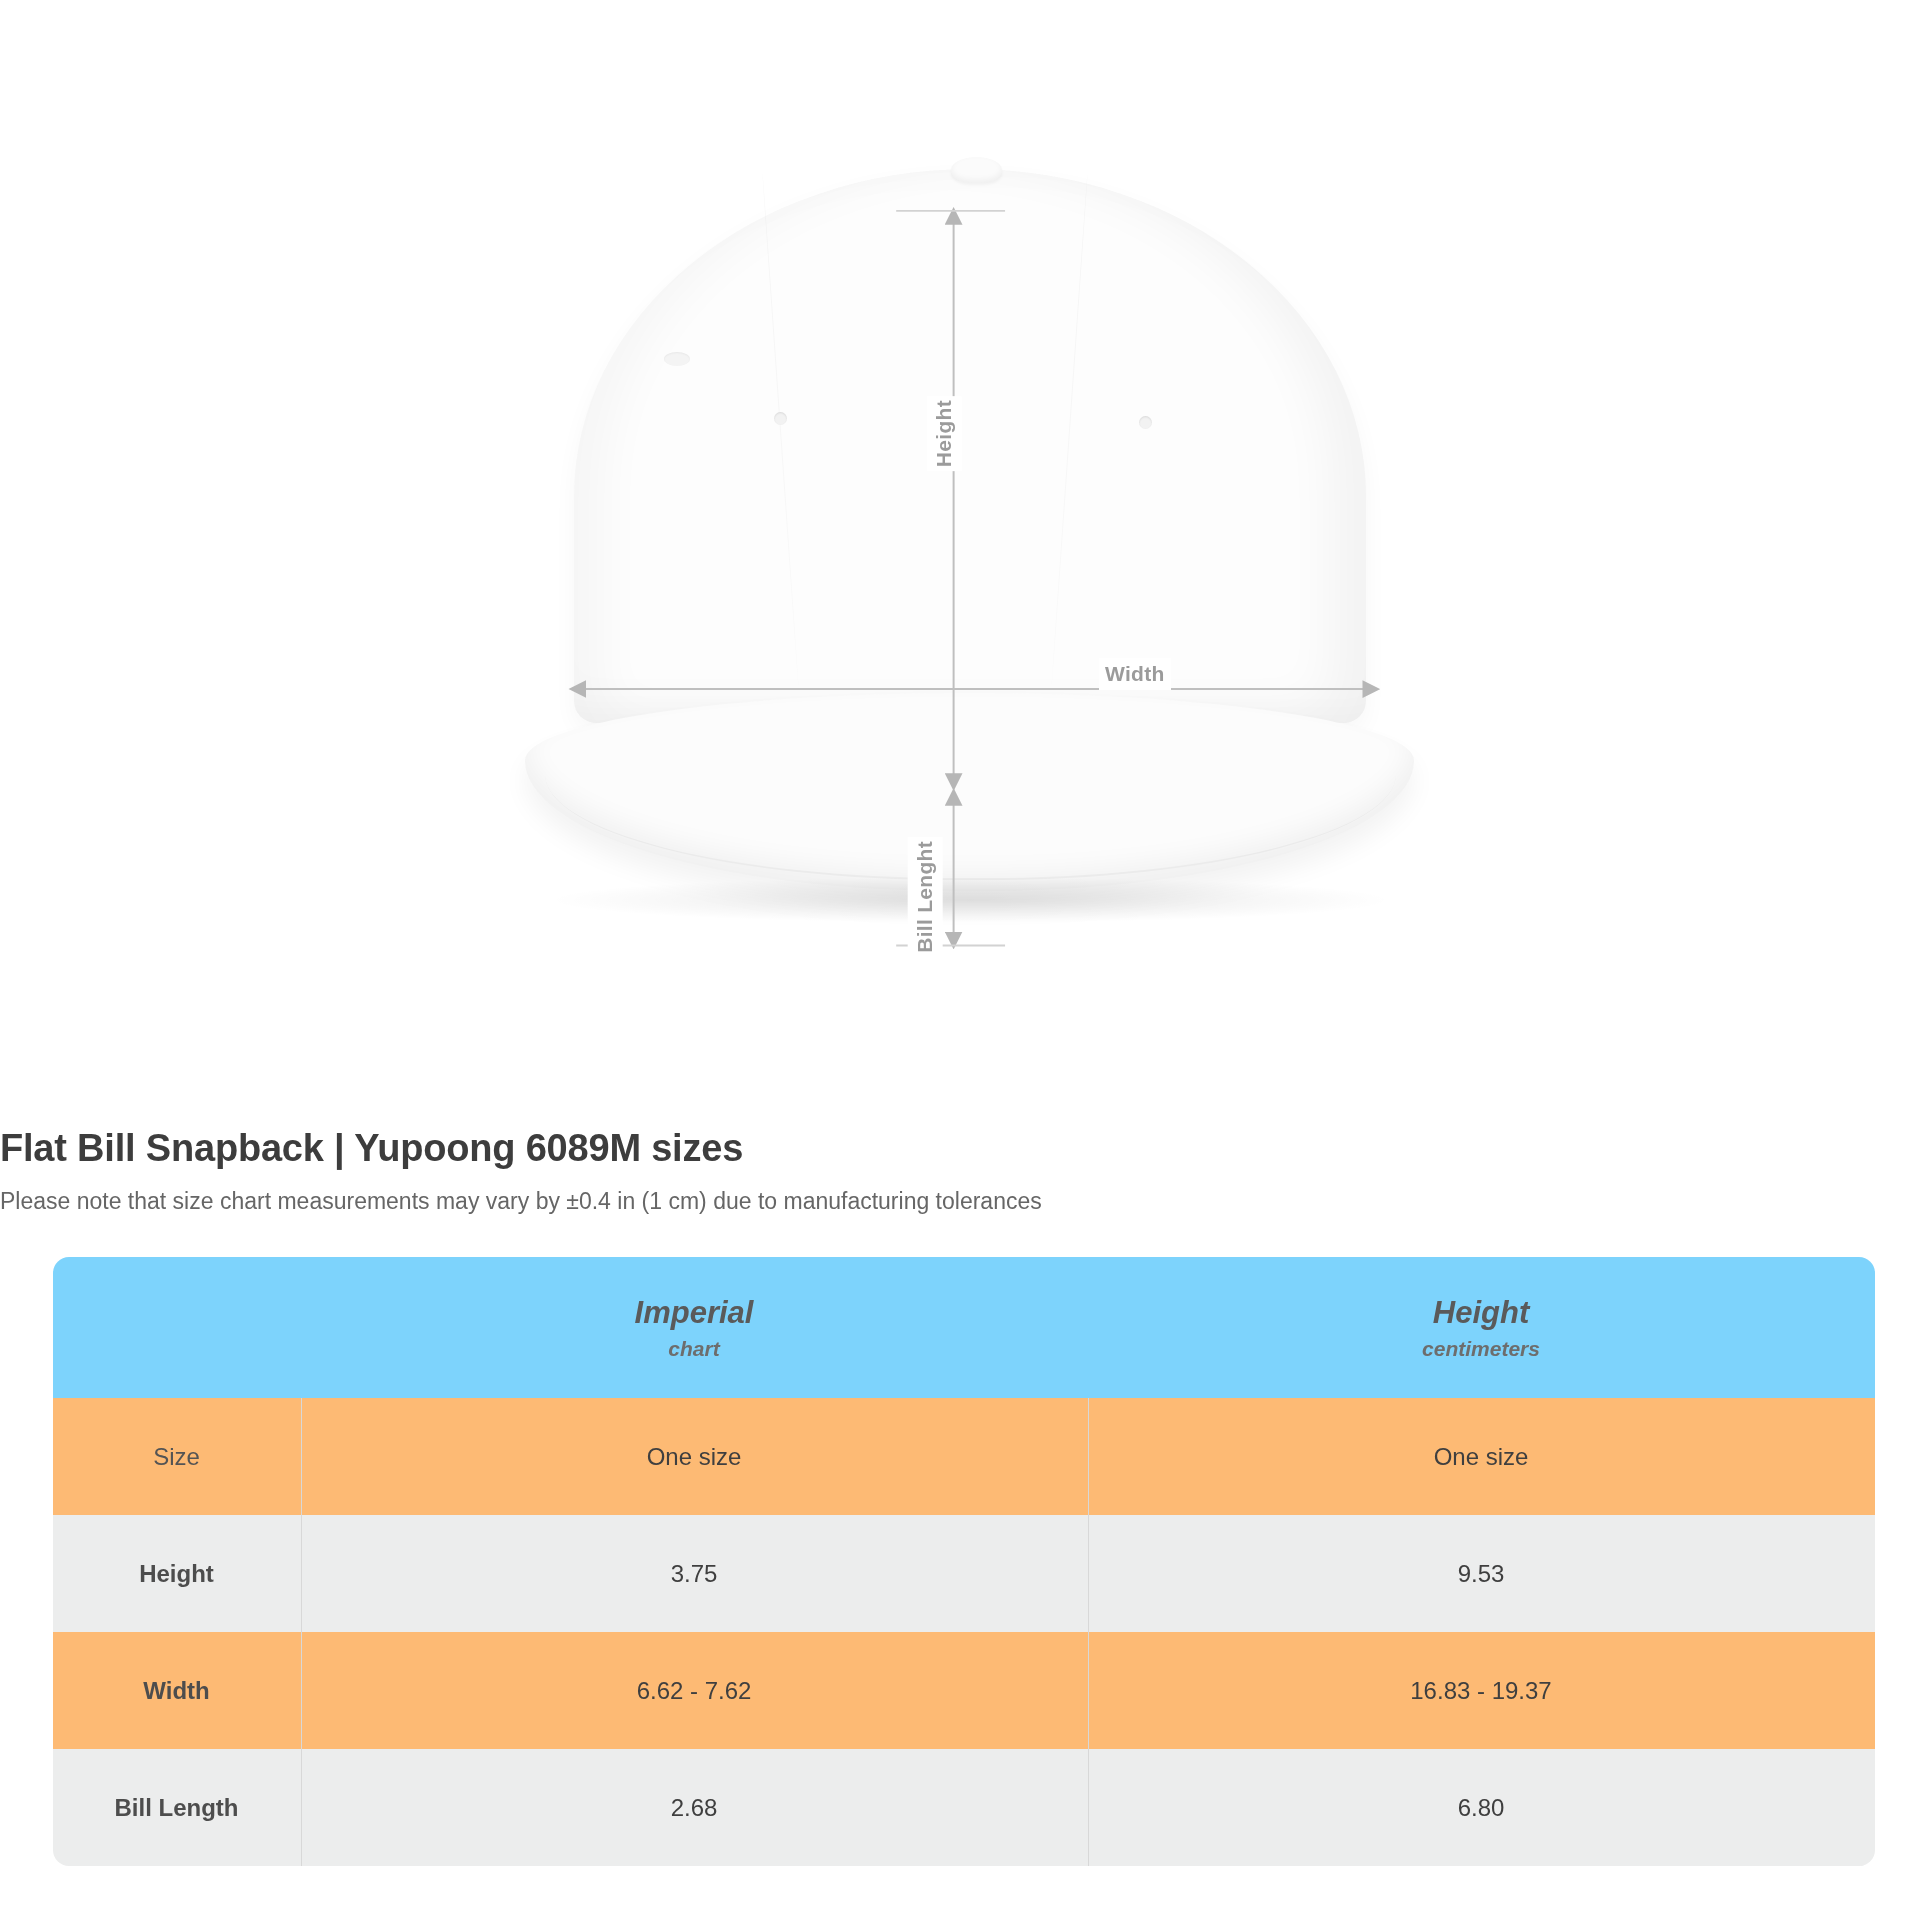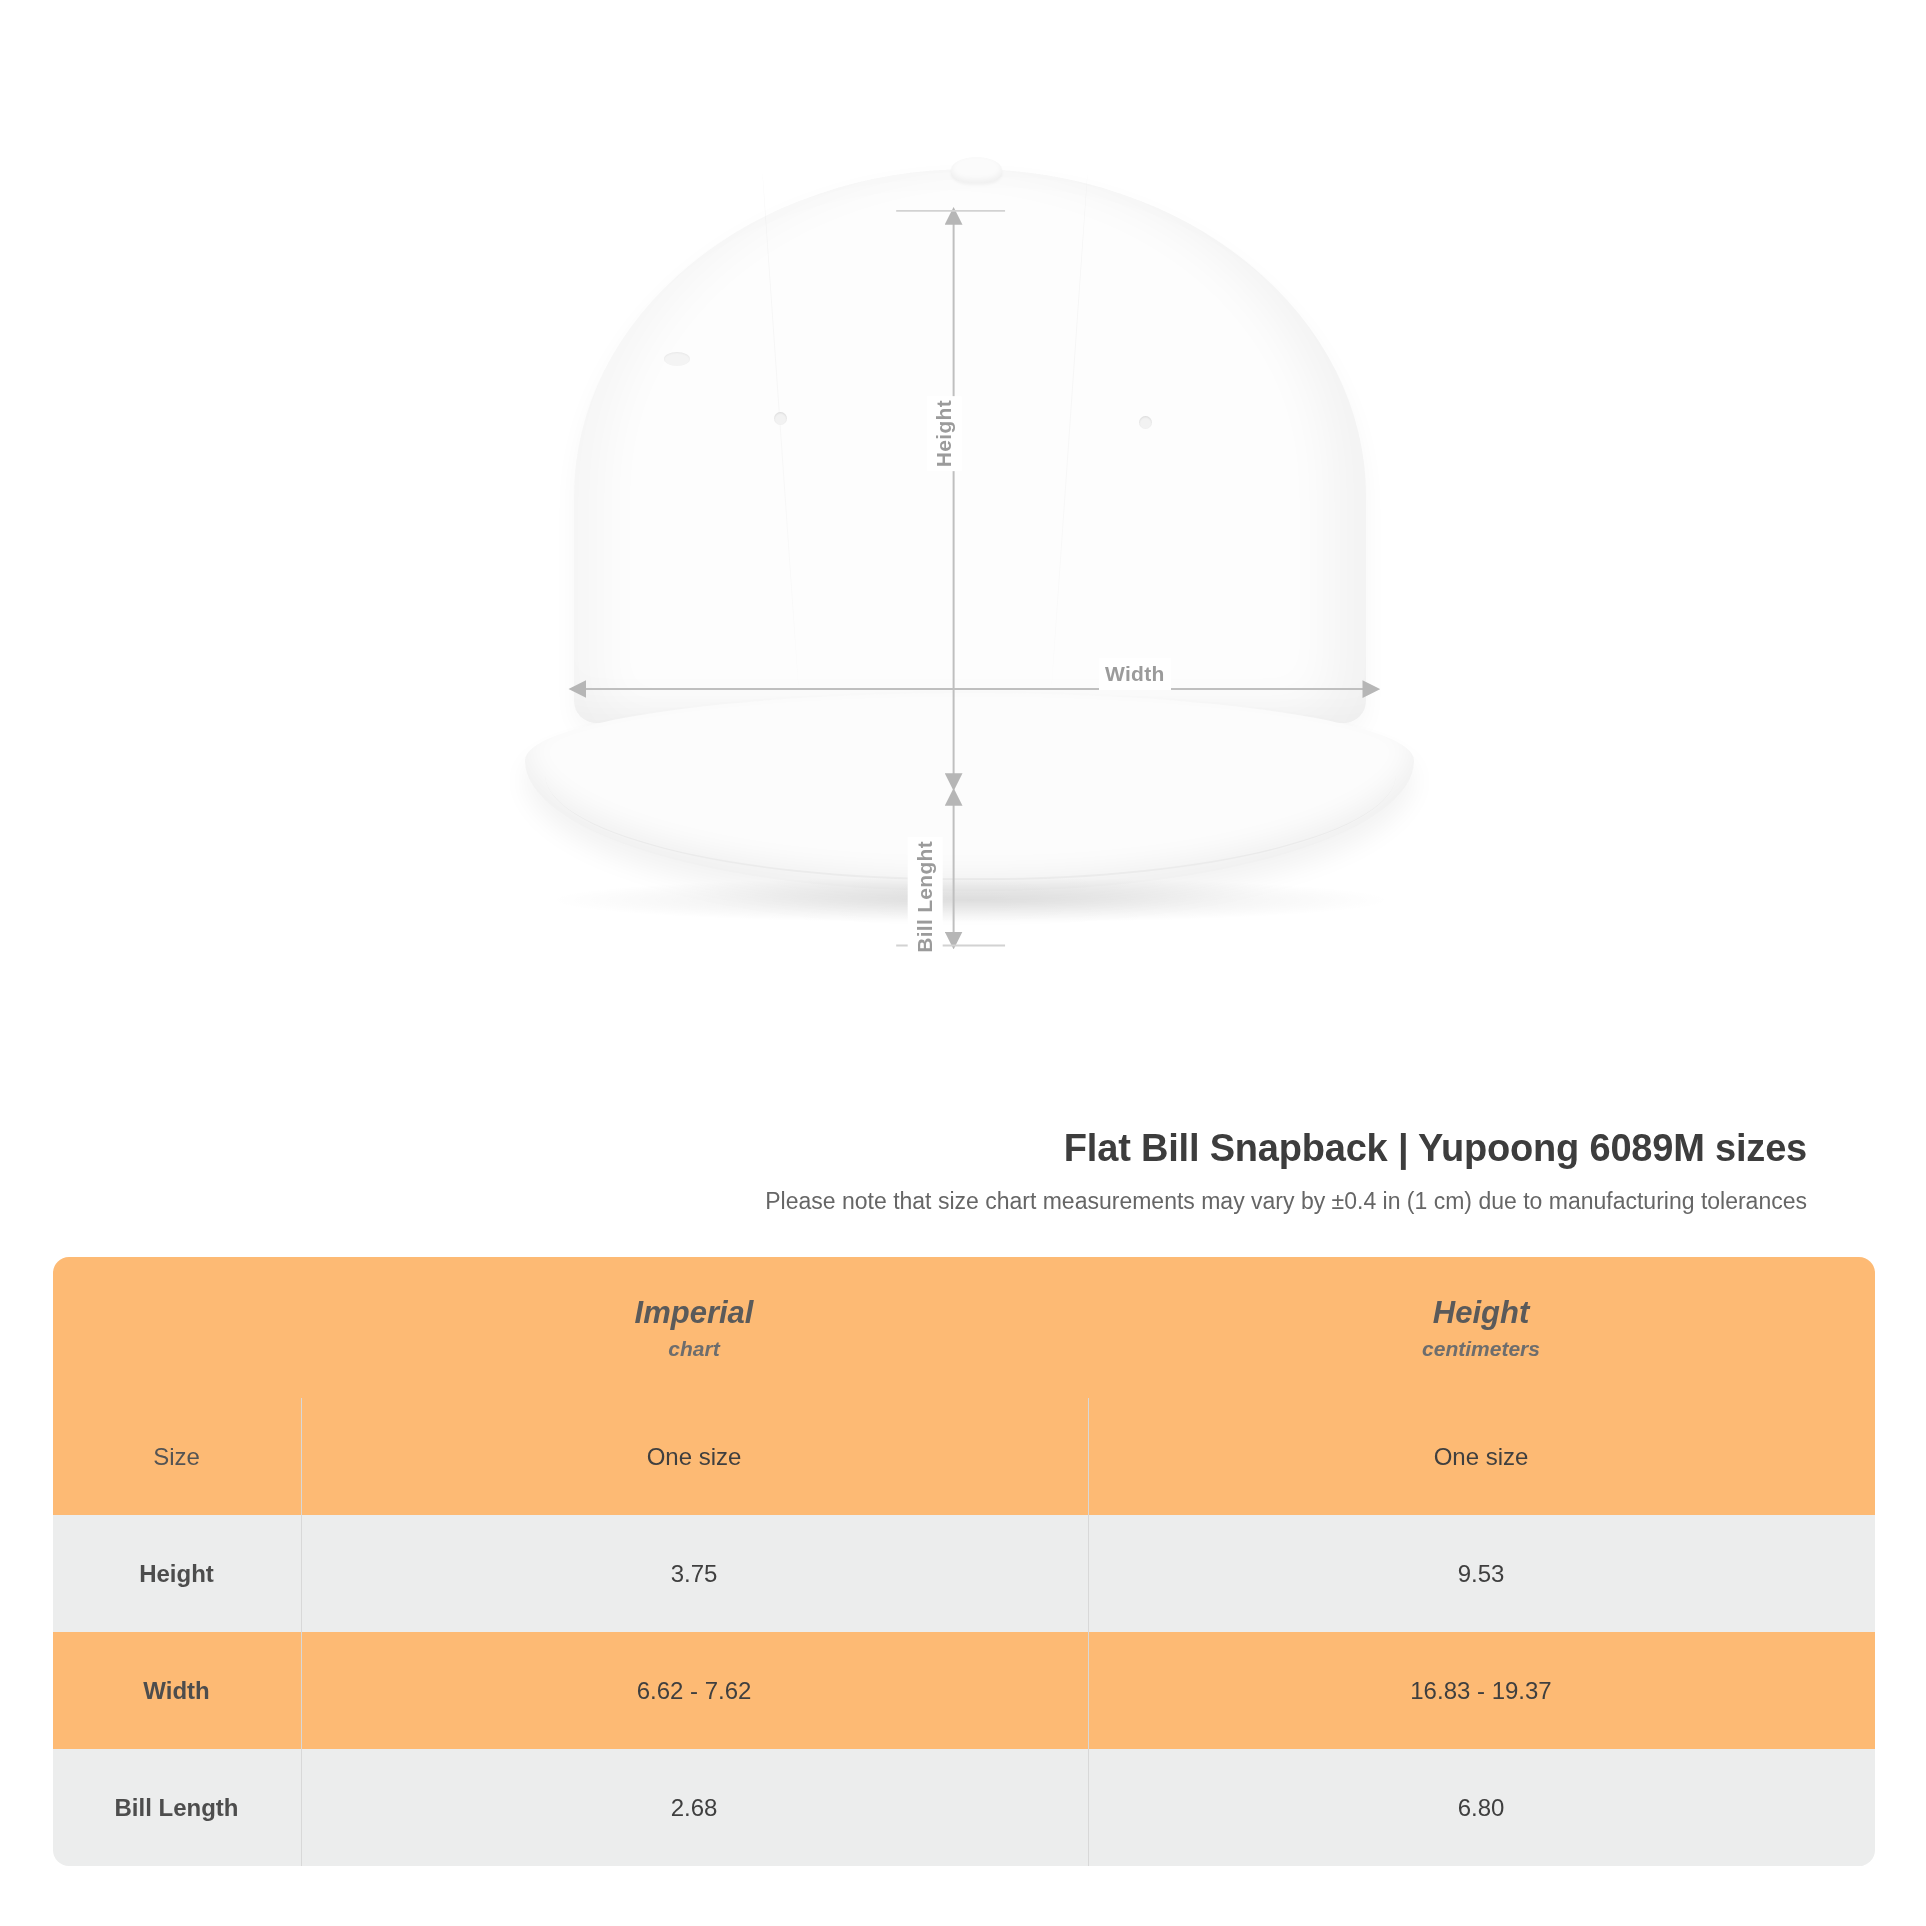--- a/index.html
+++ b/index.html
@@ -141,21 +141,21 @@
     text-align: center;
     line-height: 1.08;
   }
   #label-height { left: 927px; top: 396px; }
   #label-width  { left: 1099px; top: 658px; }
   #label-bill   { left: 908px; top: 837px; }
 
   
   .title-block {
     width: 1807px;
-    text-align: right;
+    text-align: left;
     margin-top: 38px;
   }
   .chart-title {
     font-size: 38px;
     font-weight: bold;
     color: #3d3d3d;
     letter-spacing: -0.2px;
   }
   .chart-note {
     margin-top: 18px;
@@ -172,21 +172,21 @@
     width: 100%;
     border-collapse: collapse;
     table-layout: fixed;
   }
   table.size-table th,
   table.size-table td {
     text-align: center;
     vertical-align: middle;
   }
   .hdr-row th {
-    background: #fdba74;
+    background: #7dd3fc;
     height: 141px;
     padding: 0;
   }
   .hdr-row th:first-child { border-radius: 16px 0 0 0; }
   .hdr-row th:last-child  { border-radius: 0 16px 0 0; }
   .unit-main {
     font-size: 31px;
     font-weight: bold;
     font-style: italic;
     color: #5a5a5a;

